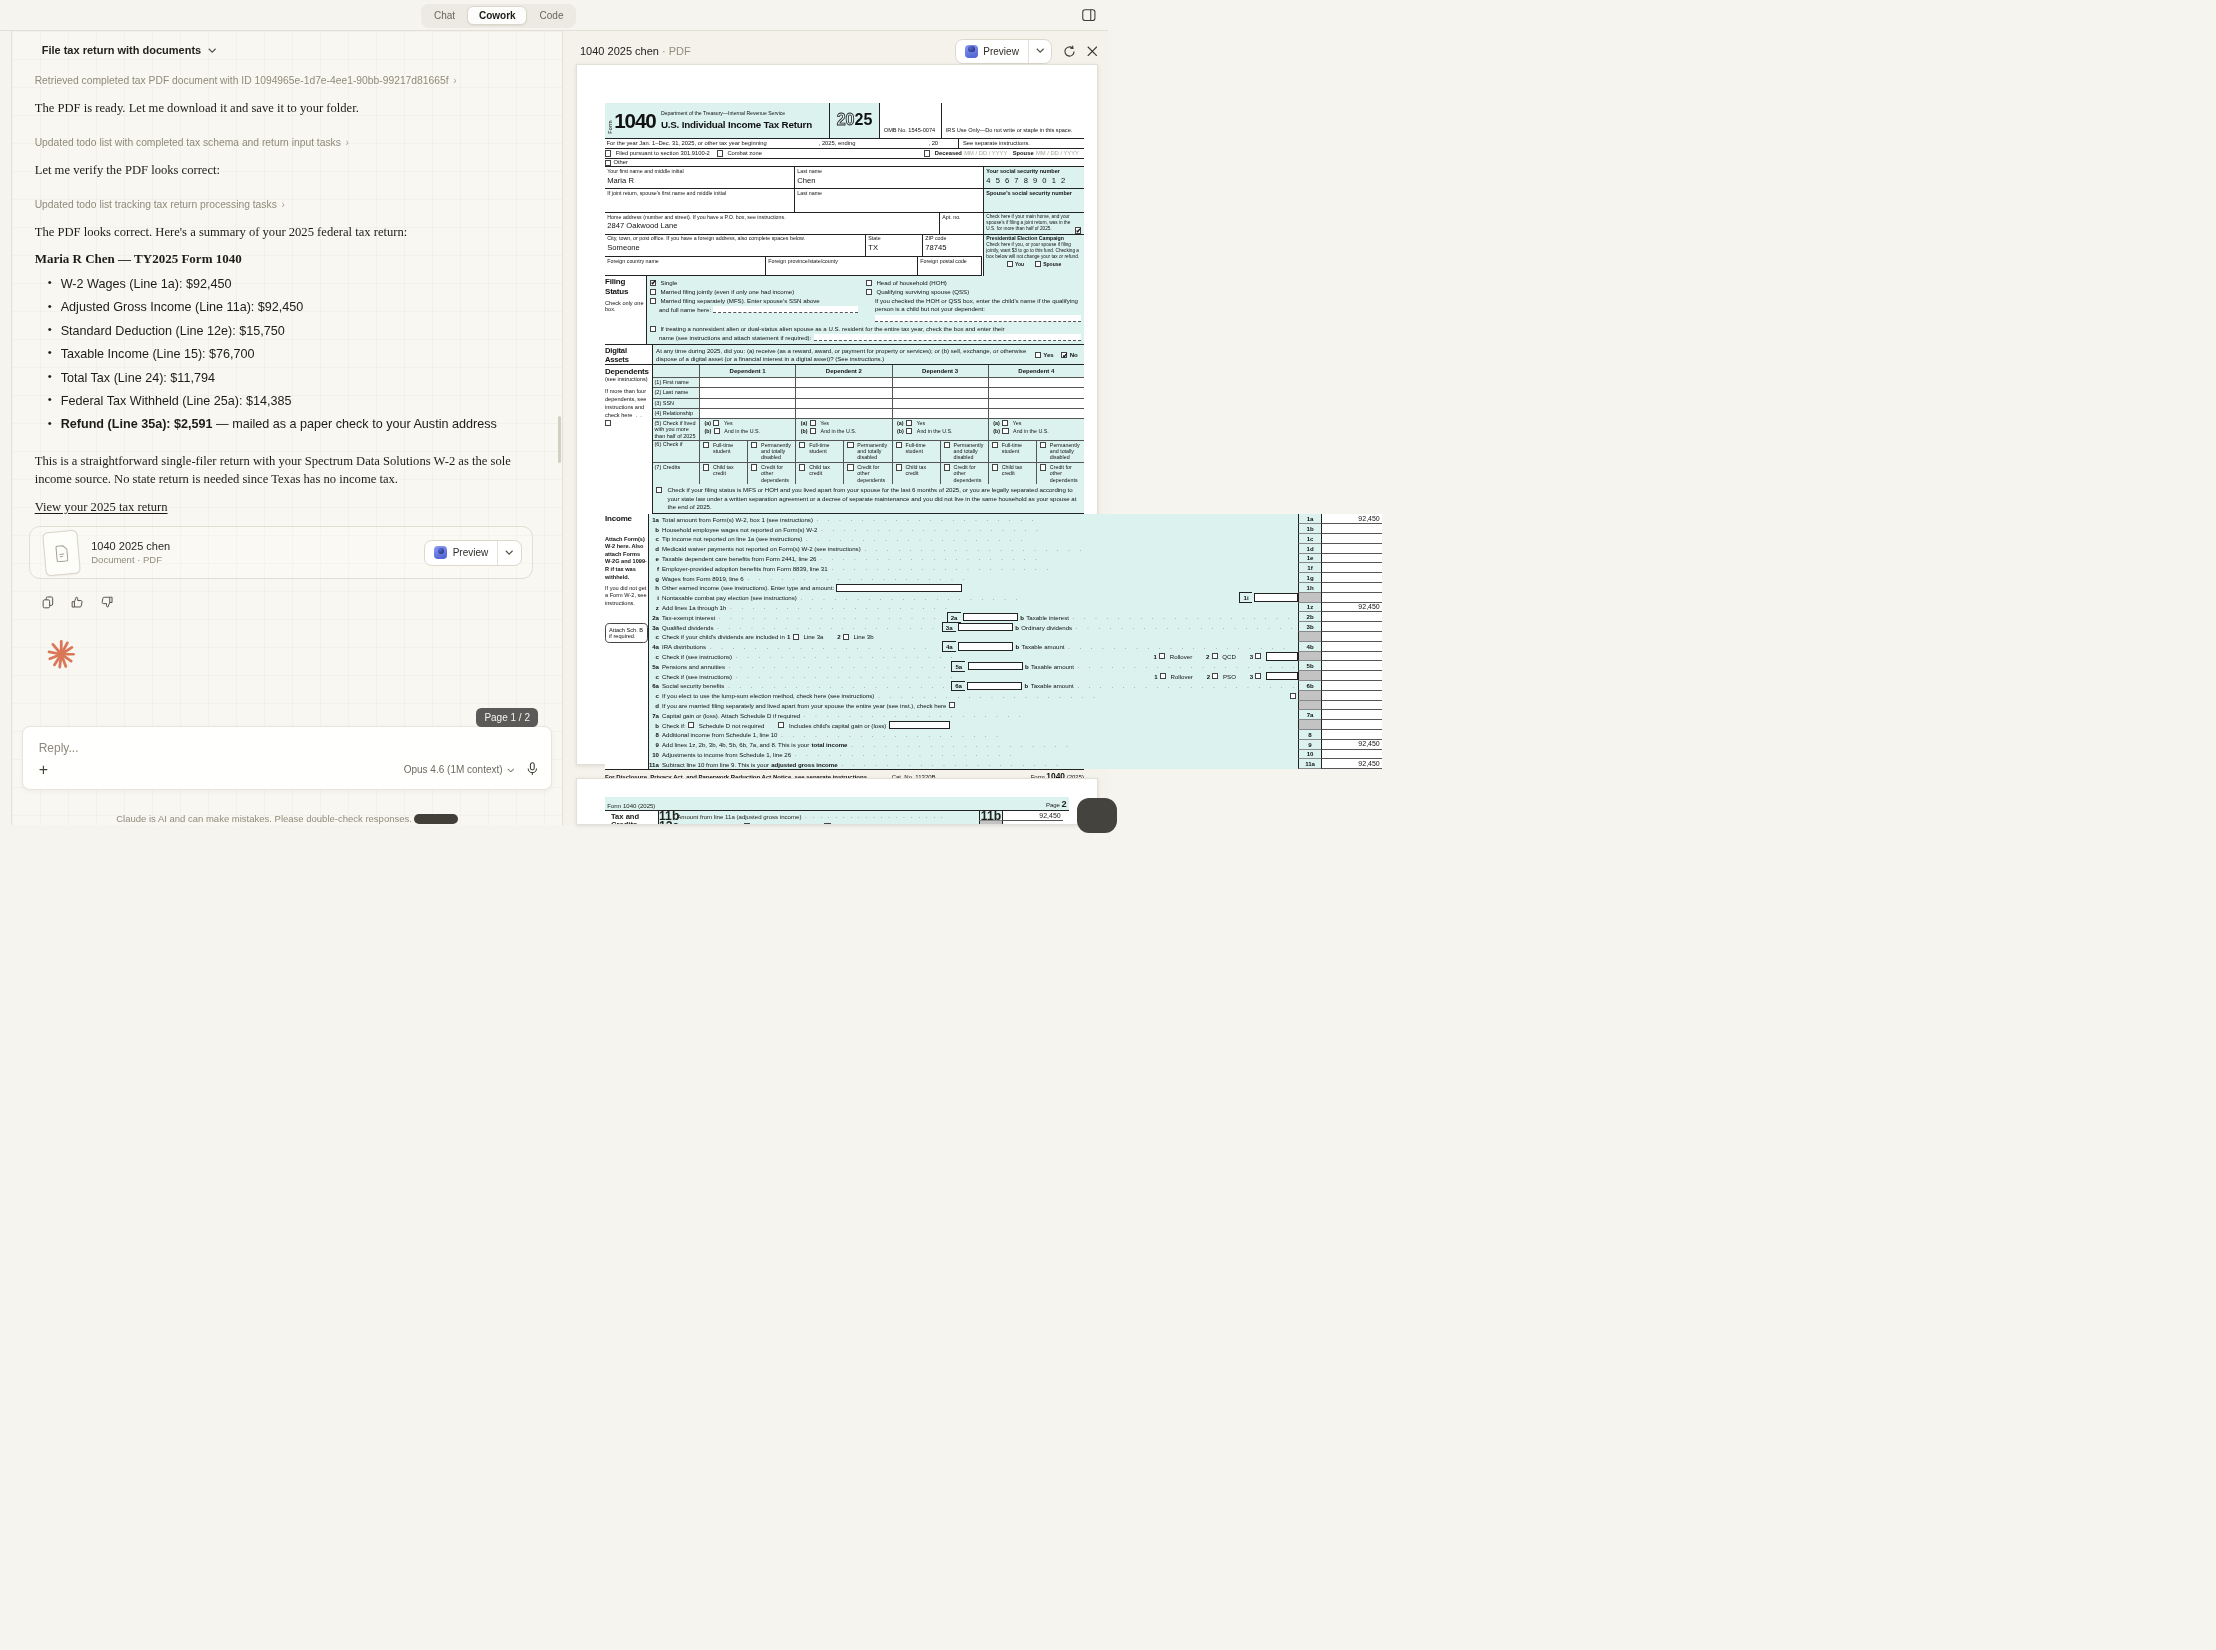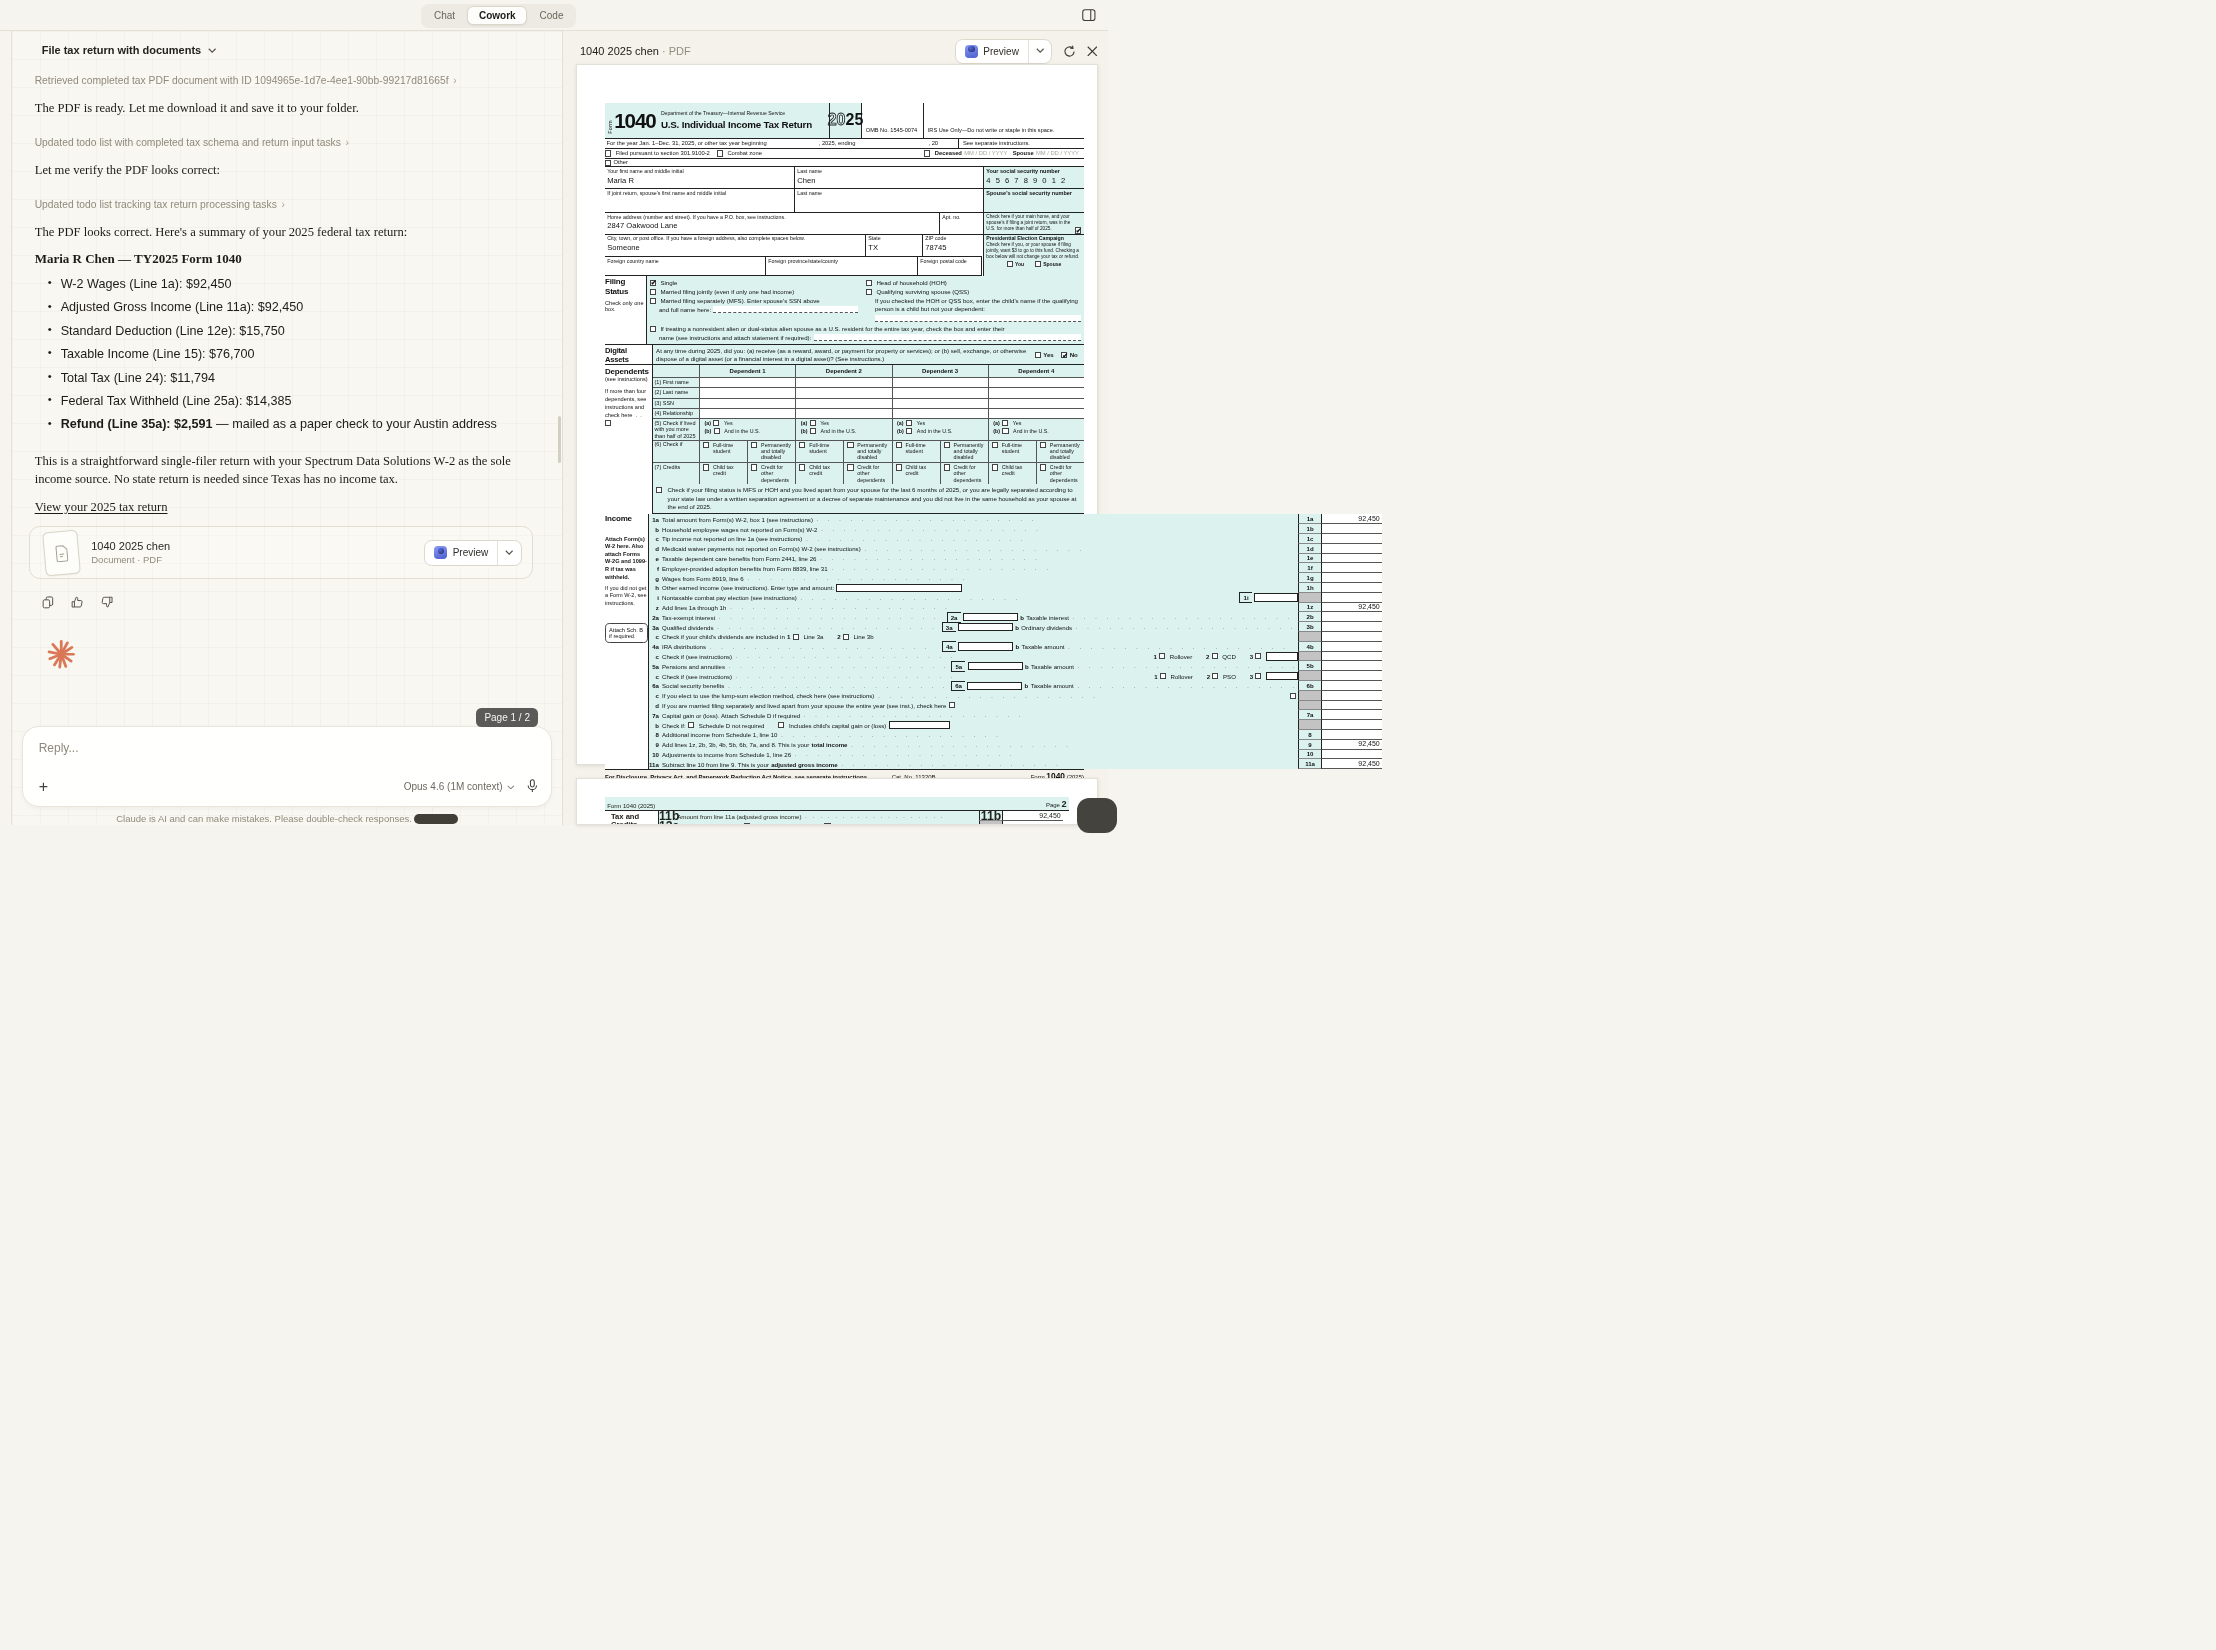--- a/index.html
+++ b/index.html
@@ -31,21 +31,21 @@
 .fsub{font-size:9.5px;color:#918c7e;margin-top:2.3px}
 .pillbtn{display:flex;align-items:center;background:#fff;border:0.8px solid #dcd8cc;border-radius:7.6px;height:26px;overflow:hidden}
 .pillbtn .seg1{display:flex;align-items:center;gap:5.3px;padding:0 9.2px;font-size:10px;color:#2f2d28;height:100%}
 .pillbtn .seg2{display:flex;align-items:center;padding:0 6.9px;border-left:0.8px solid #e4e1d7;height:100%}
 .previcon{width:13px;height:13px;border-radius:3.8px;background:linear-gradient(160deg,#8c9cf2,#4a5ecf);position:relative}
 .previcon::after{content:"";position:absolute;left:3.4px;top:1.9px;width:6.1px;height:6.1px;border-radius:50%;background:radial-gradient(circle at 35% 30%,#5a6adf,#20265e)}
 .actions{position:absolute;left:30.5px;top:565px;display:flex;gap:17px;color:#55524a}
 .actions span{cursor:pointer}
 .star{position:absolute;left:34px;top:608px}
 
-.reply{position:absolute;left:10.7px;top:695px;width:530px;height:81px;background:#fffffe;border:0.8px solid #e8e5db;border-radius:17px;box-shadow:0 1.5px 4.6px rgba(0,0,0,.04);padding:13.7px 15.3px}
+.reply{position:absolute;left:10.7px;top:695px;width:530px;height:64px;background:#fffffe;border:0.8px solid #e8e5db;border-radius:8px;box-shadow:0 1.5px 4.6px rgba(0,0,0,.04);padding:13.7px 15.3px}
 .reply .ph{font-size:12px;color:#8e897c}
 .reply .bottom{position:absolute;left:15.3px;right:13.7px;bottom:10.7px;display:flex;align-items:center}
 .plus{font-size:16px;color:#44423b;font-weight:400;cursor:pointer;line-height:13.7px}
 .model{margin-left:auto;display:flex;align-items:center;gap:4.6px;font-size:10px;color:#6e6a5f;cursor:pointer}
 .micbtn{margin-left:12.2px;color:#3f3d35;cursor:pointer}
 .disclaimer{position:absolute;left:0;top:782px;width:551px;text-align:center;font-size:9.5px;color:#908b7d}
 .redact{display:inline-block;width:44px;height:10px;border-radius:5.3px;background:#413f38;vertical-align:middle;margin-left:2.3px}
 .cscroll{position:absolute;right:0.8px;top:385px;width:3.1px;height:47px;border-radius:1.5px;background:#d2cfc3}
 
 #rpanel{position:absolute;left:562px;top:31px;width:546px;height:794px;background:#f4f2eb;border-left:0.8px solid #e2dfd5}
@@ -66,21 +66,21 @@
 .cb.checked::after{content:"✔";position:absolute;left:0px;top:-1.5px;font-size:6.9px;font-weight:700;color:#111}
 .finp{display:inline-block;background:#fff;border-bottom:0.8px dashed #555;height:6.9px;vertical-align:-1.5px}
 
 .fh{display:flex;border-bottom:1.5px solid #222;height:36px}
 .fh-l{width:224px;display:flex;background:#dbf2ee;padding:1.5px 0 1.5px 1.5px}
 .formword{writing-mode:vertical-rl;transform:rotate(180deg);font-size:5.3px;margin:3.1px 0.8px;letter-spacing:0.4px}
 .f1040{font-size:20.6px;font-weight:800;letter-spacing:-1.1px;margin-right:5.3px;align-self:center}
 .fh-mid{align-self:center}
 .fh-dept{font-size:5.1px}
 .fh-title{font-size:9.8px;font-weight:800;margin-top:1.5px;letter-spacing:-0.2px}
-.fh-year{width:33px;background:#dbf2ee;border-left:1.5px solid #222;border-right:1.5px solid #222;display:flex;align-items:center;justify-content:center;font-size:16px;font-weight:800}
+.fh-year{width:51px;background:#dbf2ee;border-left:1.5px solid #222;border-right:1.5px solid #222;display:flex;align-items:center;justify-content:center;font-size:16px;font-weight:800}
 .fh-year .o{color:transparent;-webkit-text-stroke:0.8px #222;font-weight:700}
 .fh-omb{width:61px;display:flex;align-items:flex-end;padding:0 2.3px 4.6px 3.8px;font-size:5.6px}
 .fh-irs{flex:1;border-left:1.1px solid #222;display:flex;align-items:flex-end;padding:0 0 4.6px 3.8px;font-size:5.6px}
 .yrow{display:flex;align-items:center;height:10px;border-bottom:0.8px solid #222;font-size:5.8px}
 .yrow .vr{border-left:0.8px solid #222;align-self:stretch}
 .crow{display:flex;align-items:center;height:10px;border-bottom:0.8px solid #222;font-size:5.8px;gap:2.3px}
 .gray{color:#a9a59a}
 .orow{display:flex;align-items:center;height:8.4px;border-bottom:1.1px solid #222;font-size:5.8px}
 
 .nrow{display:flex;border-bottom:0.8px solid #222}

